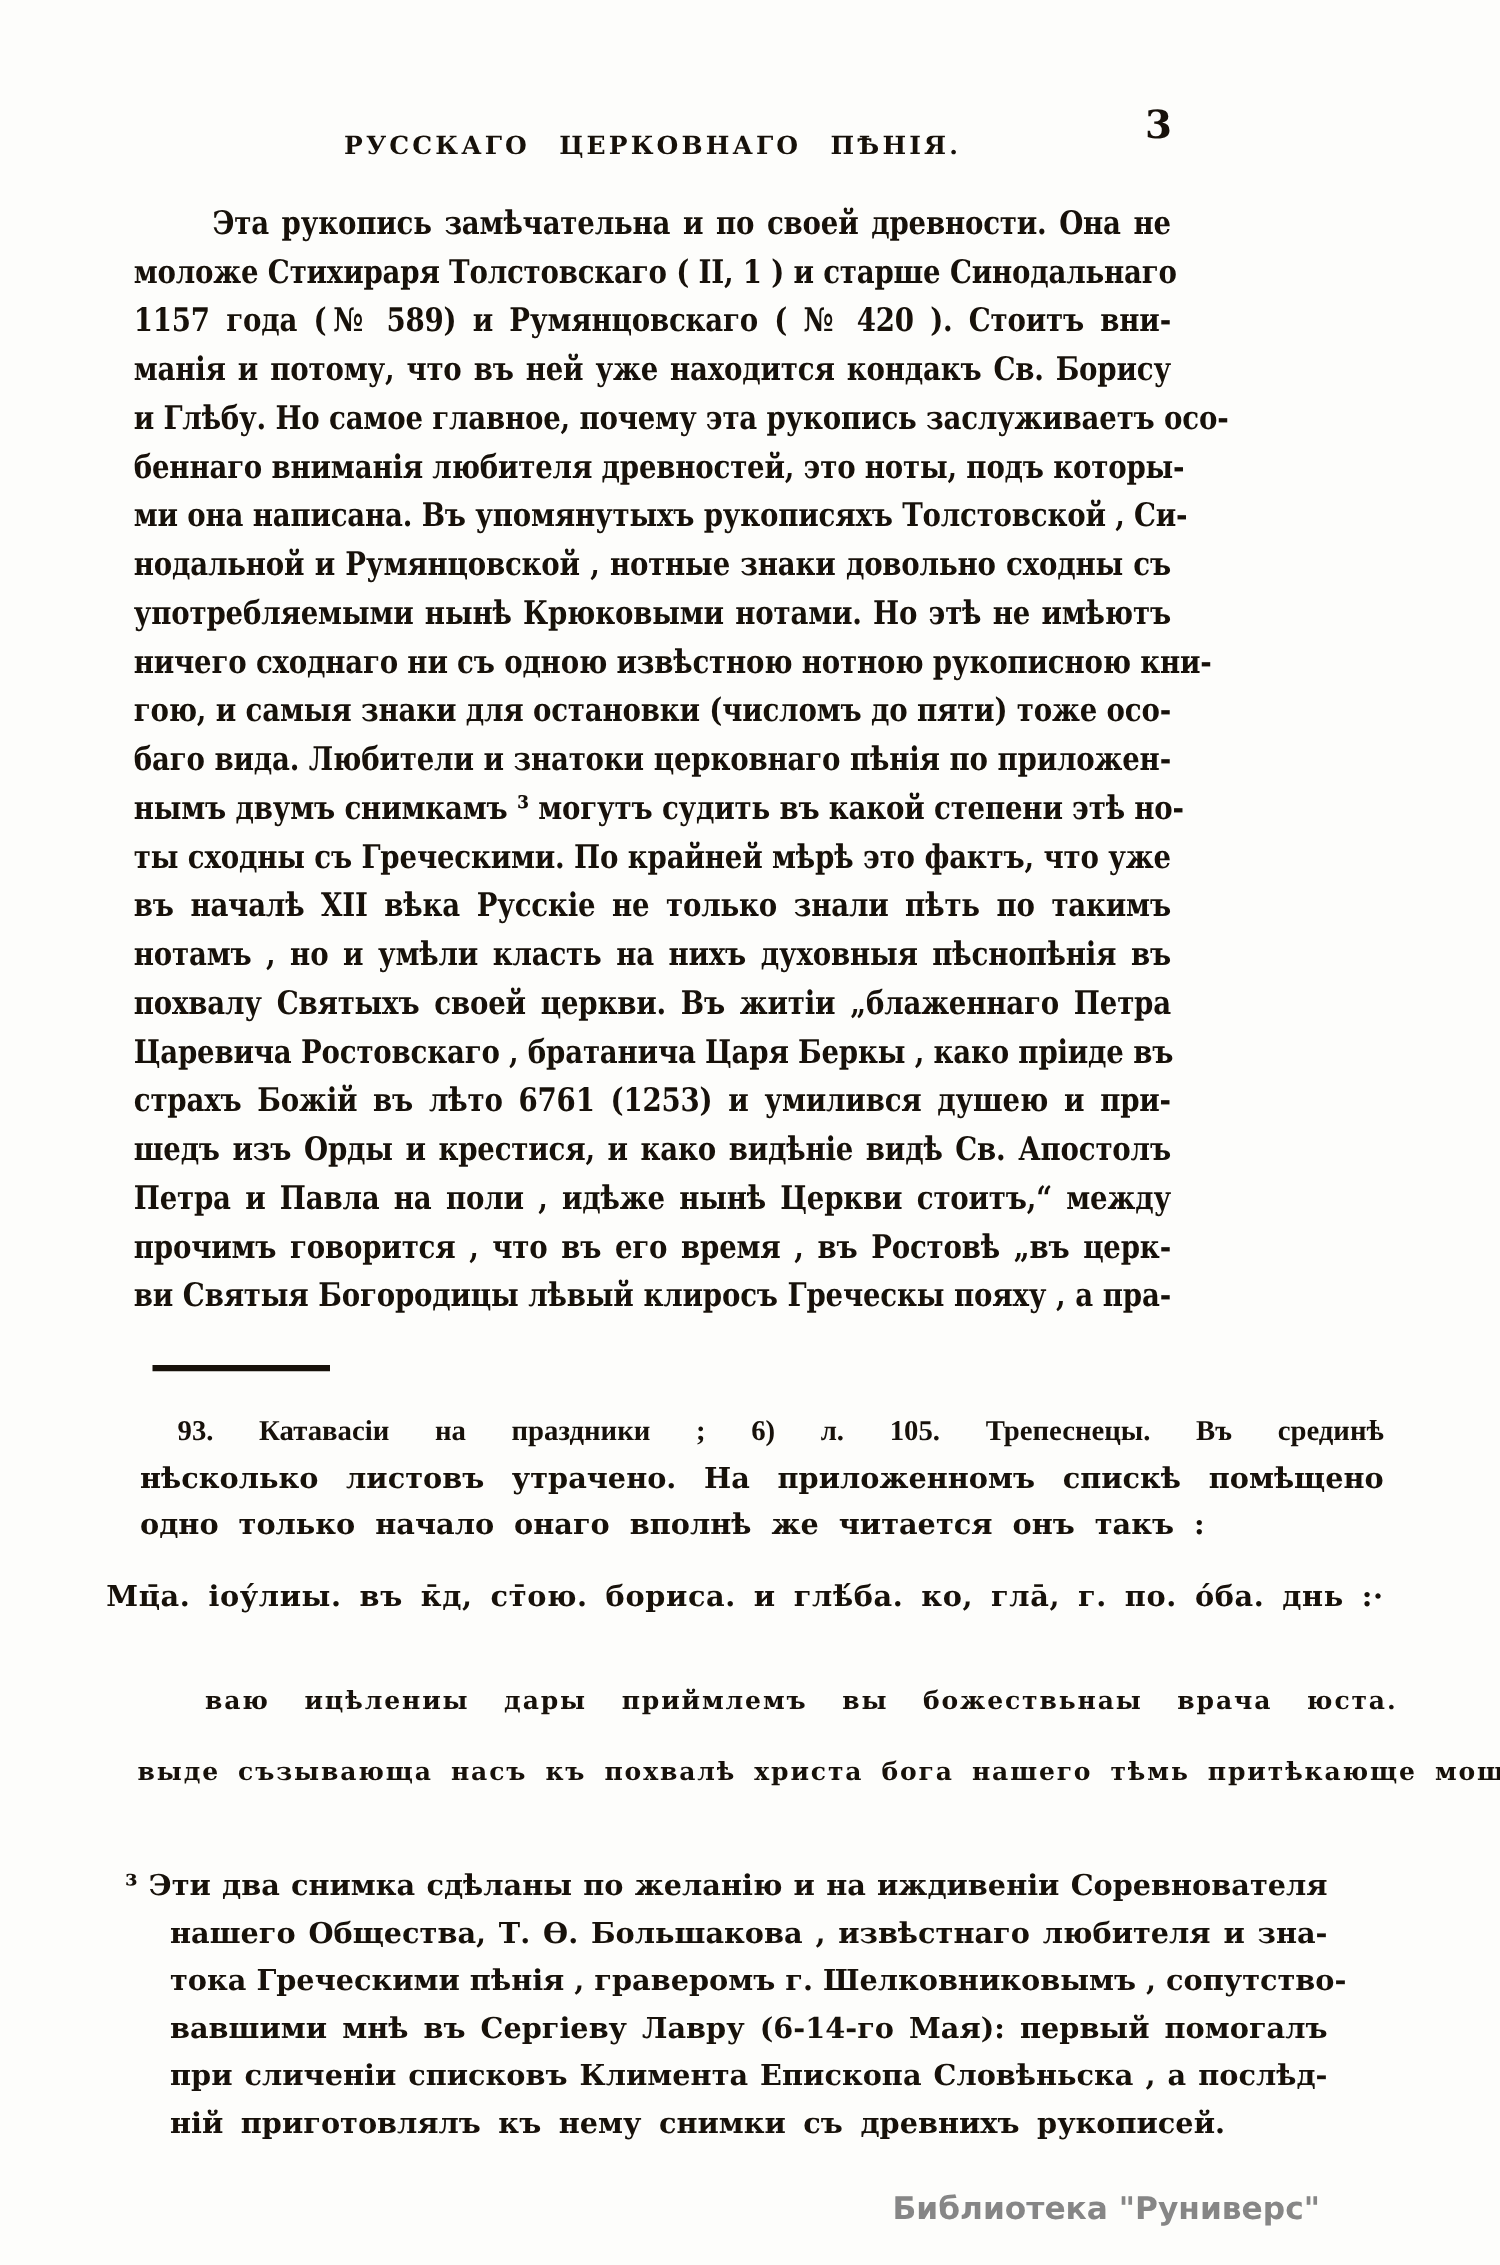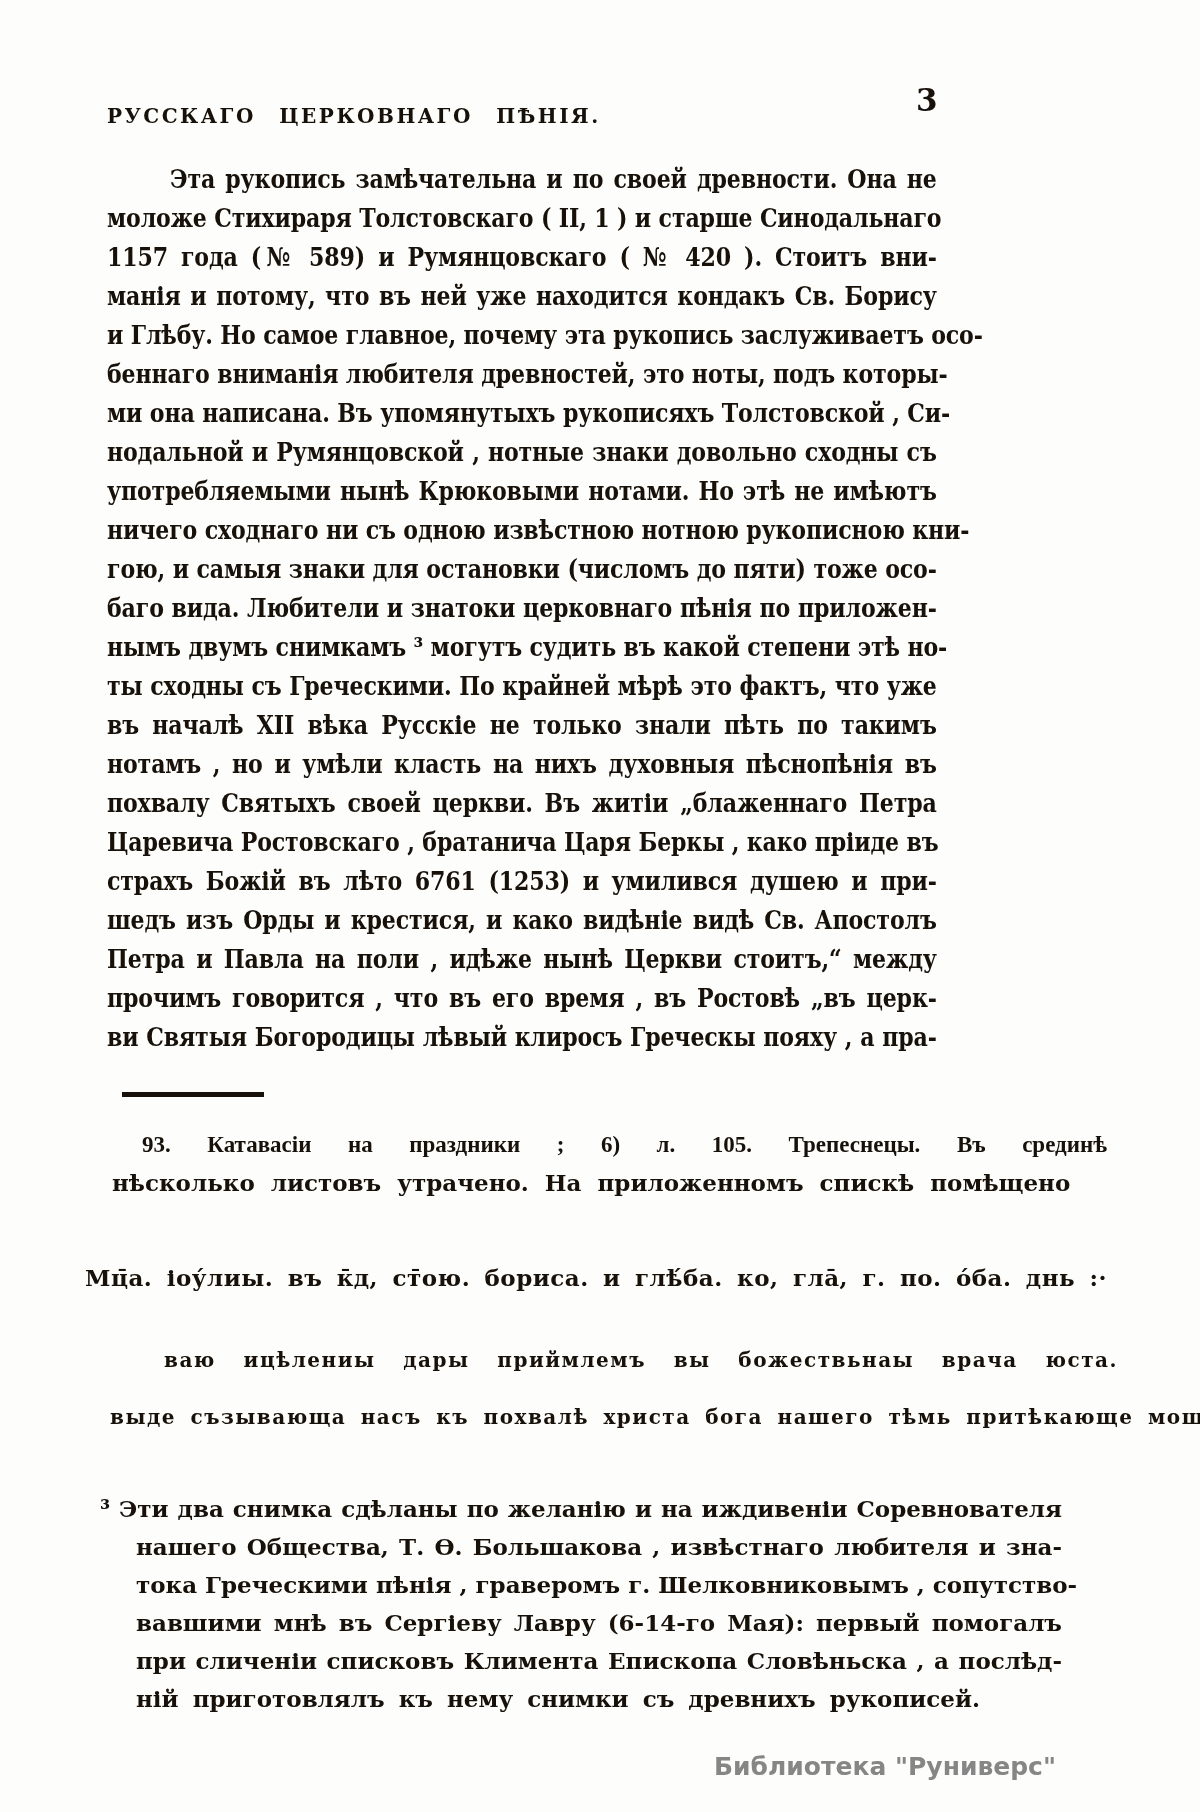--- a/index.html
+++ b/index.html
@@ -10,20 +10,21 @@
     background: #fdfdfb;
     color: #17110a;
     font-family: "DejaVu Serif", "Liberation Serif", serif;
     overflow: hidden;
   }
   .line { text-align: justify; text-align-last: justify; white-space: nowrap; }
 
   
   .running-head {
     position: absolute; left: 107px; top: 104px; width: 830px;
+    text-align: center;
     font-size: 20px; font-weight: bold;
     letter-spacing: 2.5px; word-spacing: 14px;
   }
   .page-number {
     position: absolute; left: 916px; top: 82px;
     font-size: 31px; font-weight: bold;
   }
 
   
   .main-text {
@@ -115,20 +116,21 @@
       <div class="line">Петра и Павла на поли , идѣже нынѣ Церкви стоитъ,“ между</div>
       <div class="line">прочимъ говорится , что въ его время , въ Ростовѣ „въ церк-</div>
       <div class="line">ви Святыя Богородицы лѣвый клиросъ Греческы пояху , а пра-</div>
     </div>
 
   <div class="footnote-rule"></div>
 
   <div class="fn-cont">
       <div class="line">93. Катавасіи на праздники ; 6) л. 105. Трепеснецы. Въ срединѣ</div>
       <div class="line">нѣсколько листовъ утрачено. На приложенномъ спискѣ помѣщено</div>
+      <div class="line">одно только начало онаго вполнѣ же читается онъ такъ :</div>
     </div>
 
   <div class="rubric">
       <div class="line">Мц̄а. іоу́лиы. въ к̄д, ст̄ою. бориса. и глѣ́ба. ко, гла̄, г. по. о́ба. днь :·</div>
     </div>
 
   <div class="quote">
       <div class="line">ваю ицѣлениы дары приймлемъ вы божествьнаы врача юста.</div>
       <div class="line">выде съзывающа насъ къ похвалѣ христа бога нашего тѣмь притѣкающе мощии</div>
     </div>

